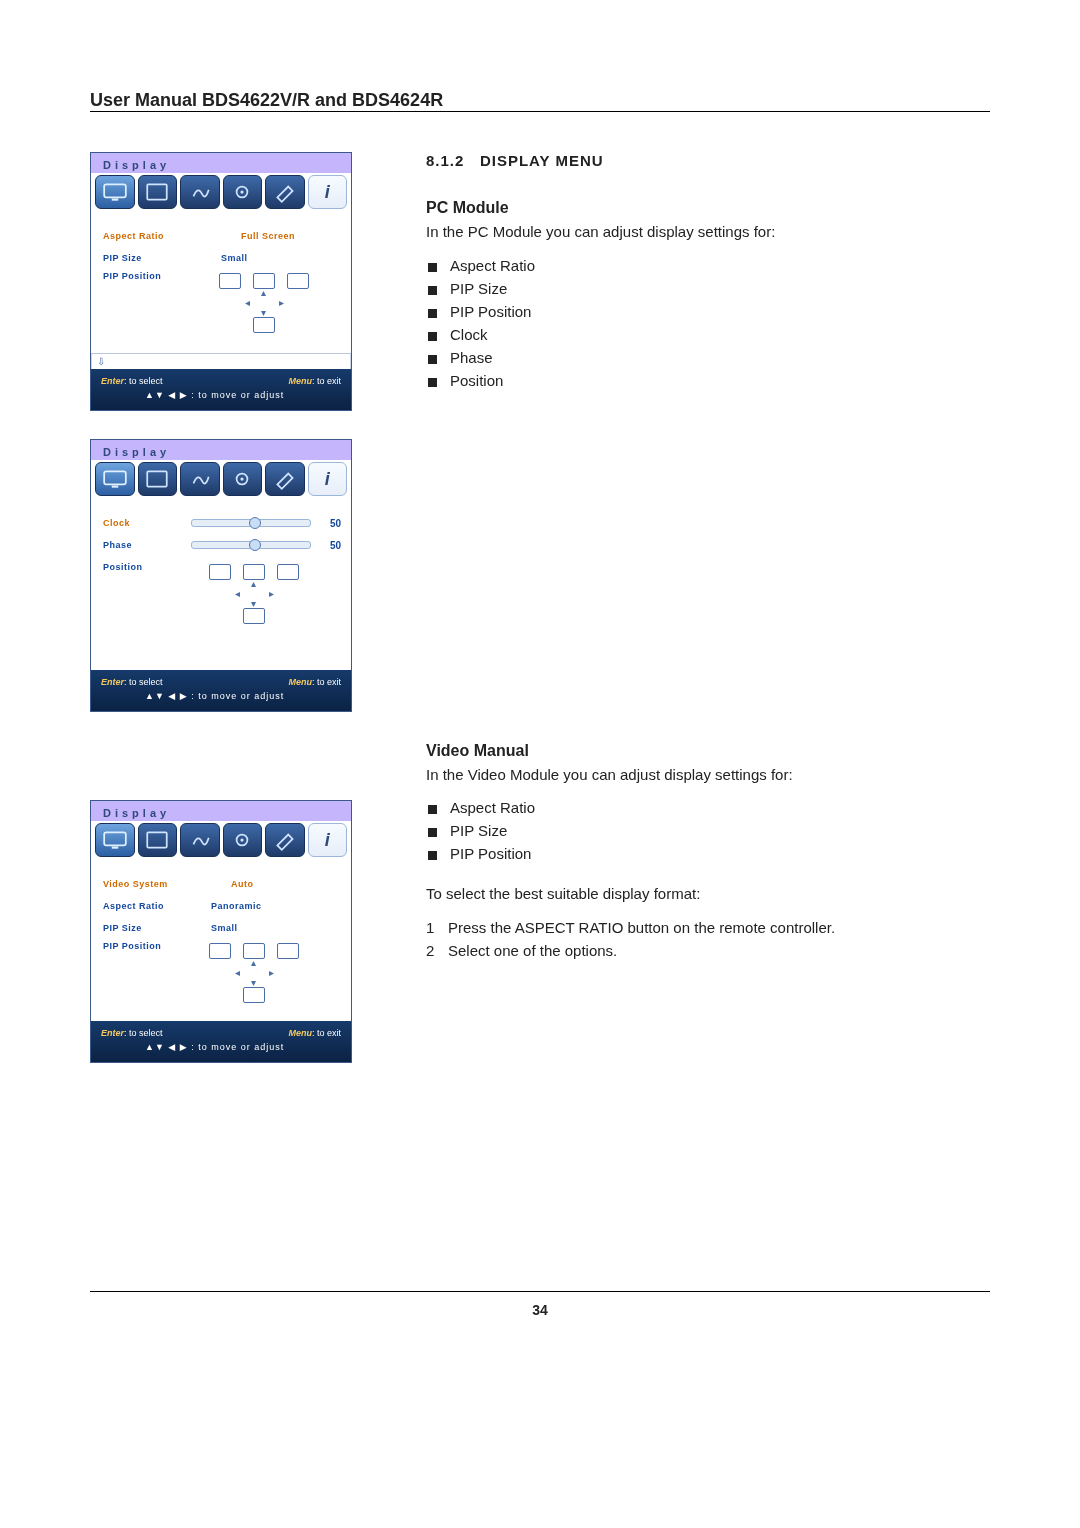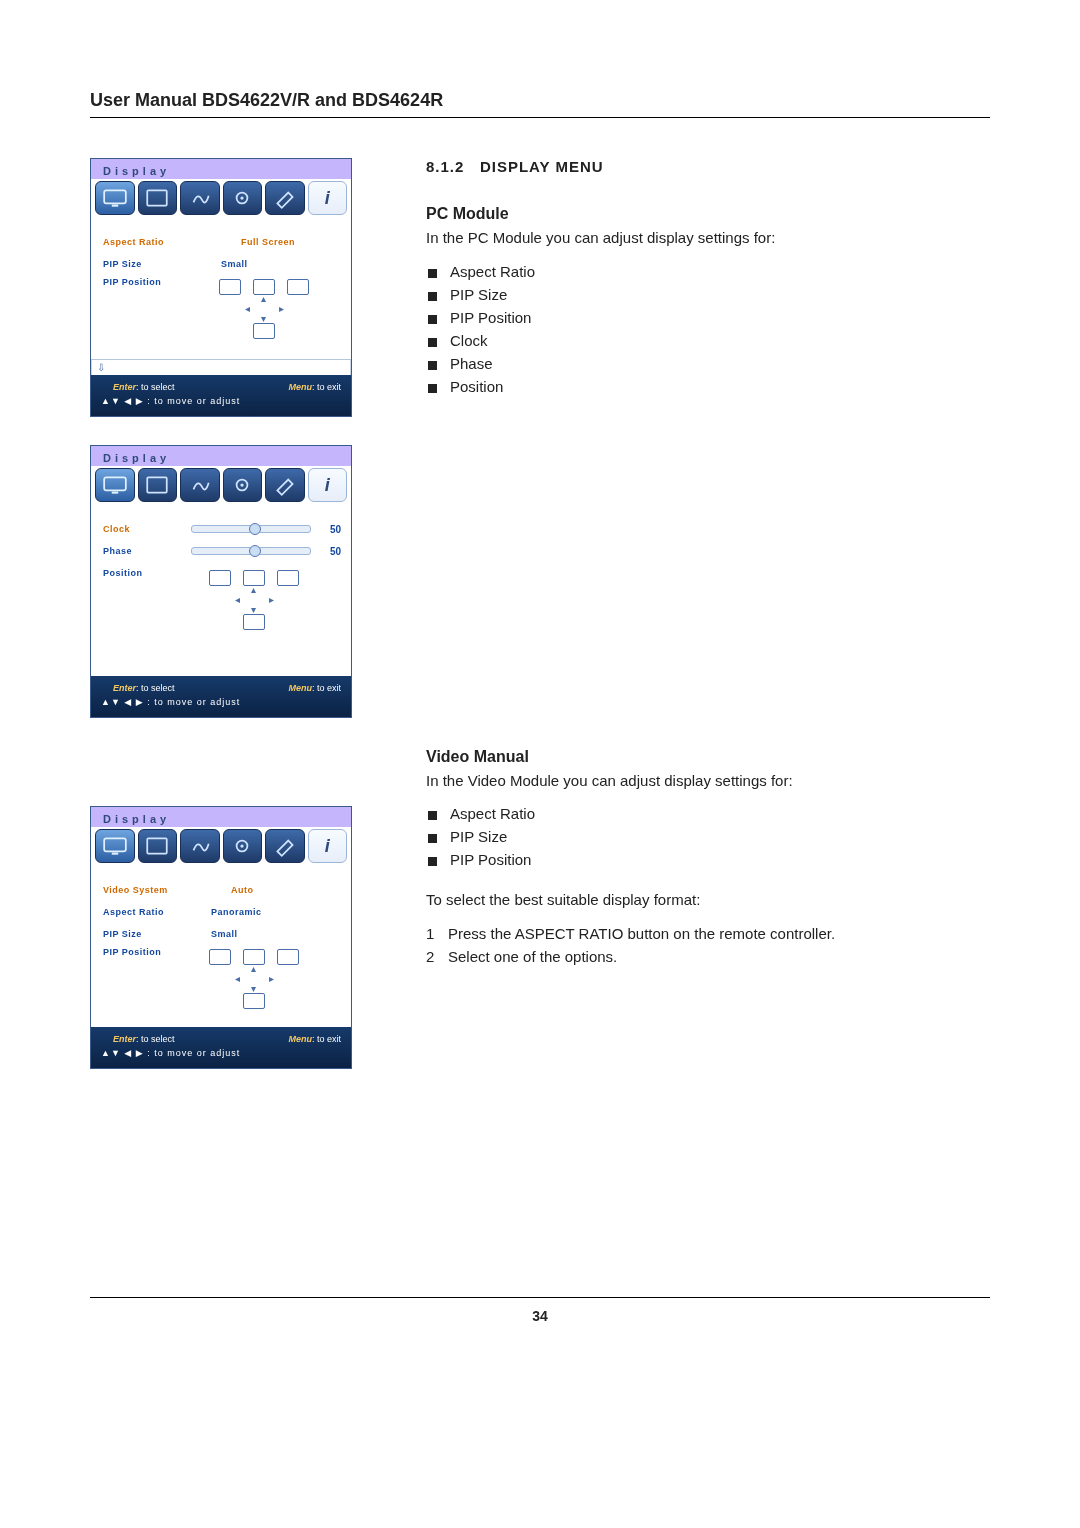--- a/index.html
+++ b/index.html
@@ -10,21 +10,21 @@
     color: #222;
     width: 1080px;
   }
   .page {
     padding: 90px 90px 40px 90px;
     box-sizing: border-box;
   }
   .header-title {
     font-weight: bold;
     font-size: 18px;
-    padding-bottom: 6px;
+    padding-bottom: 0;
     border-bottom: 1.5px solid #000;
     margin-bottom: 40px;
   }
   .two-col {
     display: flex;
     gap: 36px;
   }
   .left-col { width: 300px; flex: 0 0 300px; }
   .right-col { flex: 1; }
   .panel {
@@ -89,23 +89,23 @@
     padding:2px 6px;
     color:#4a6ea8;
   }
   .panel-footer {
     background: linear-gradient(#163a6a, #0b2244);
     color:#fff;
     padding: 6px 10px 8px 10px;
     font-size:9px;
     line-height:1.5;
   }
-  .panel-footer .l1 { display:flex; justify-content:space-between;margin-left:12px;}
+  .panel-footer .l1 { display:flex; justify-content:space-between;}
   .panel-footer em { color:#f4c861; font-style:italic; font-weight:bold;}
-  .panel-footer .tri { letter-spacing:1px;}
+  .panel-footer .tri { letter-spacing:1px;margin-left:44px;}
   .sec-num { font-weight:bold; letter-spacing:1px; font-size:15px;}
   .sec-title { font-weight:bold; font-size:15px; letter-spacing:1px; margin-bottom:30px;}
   .sub { font-weight:bold; font-size:16px; margin: 2px 0 4px 0;}
   .p { font-size:15px; margin:2px 0 10px 0; line-height:1.5;}
   ul.sq { list-style:none; padding:0; margin:2px 0 18px 0;}
   ul.sq li { padding: 3px 0 3px 24px; position:relative; font-size:15px;}
   ul.sq li::before { content:""; position:absolute; left:2px; top:9px; width:9px; height:9px; background:#222;}
   ol.num { margin:2px 0 10px 0; padding-left:0; list-style:none;}
   ol.num li { padding: 3px 0 3px 22px; position:relative; font-size:15px;}
   ol.num li .n { position:absolute; left:0;}

